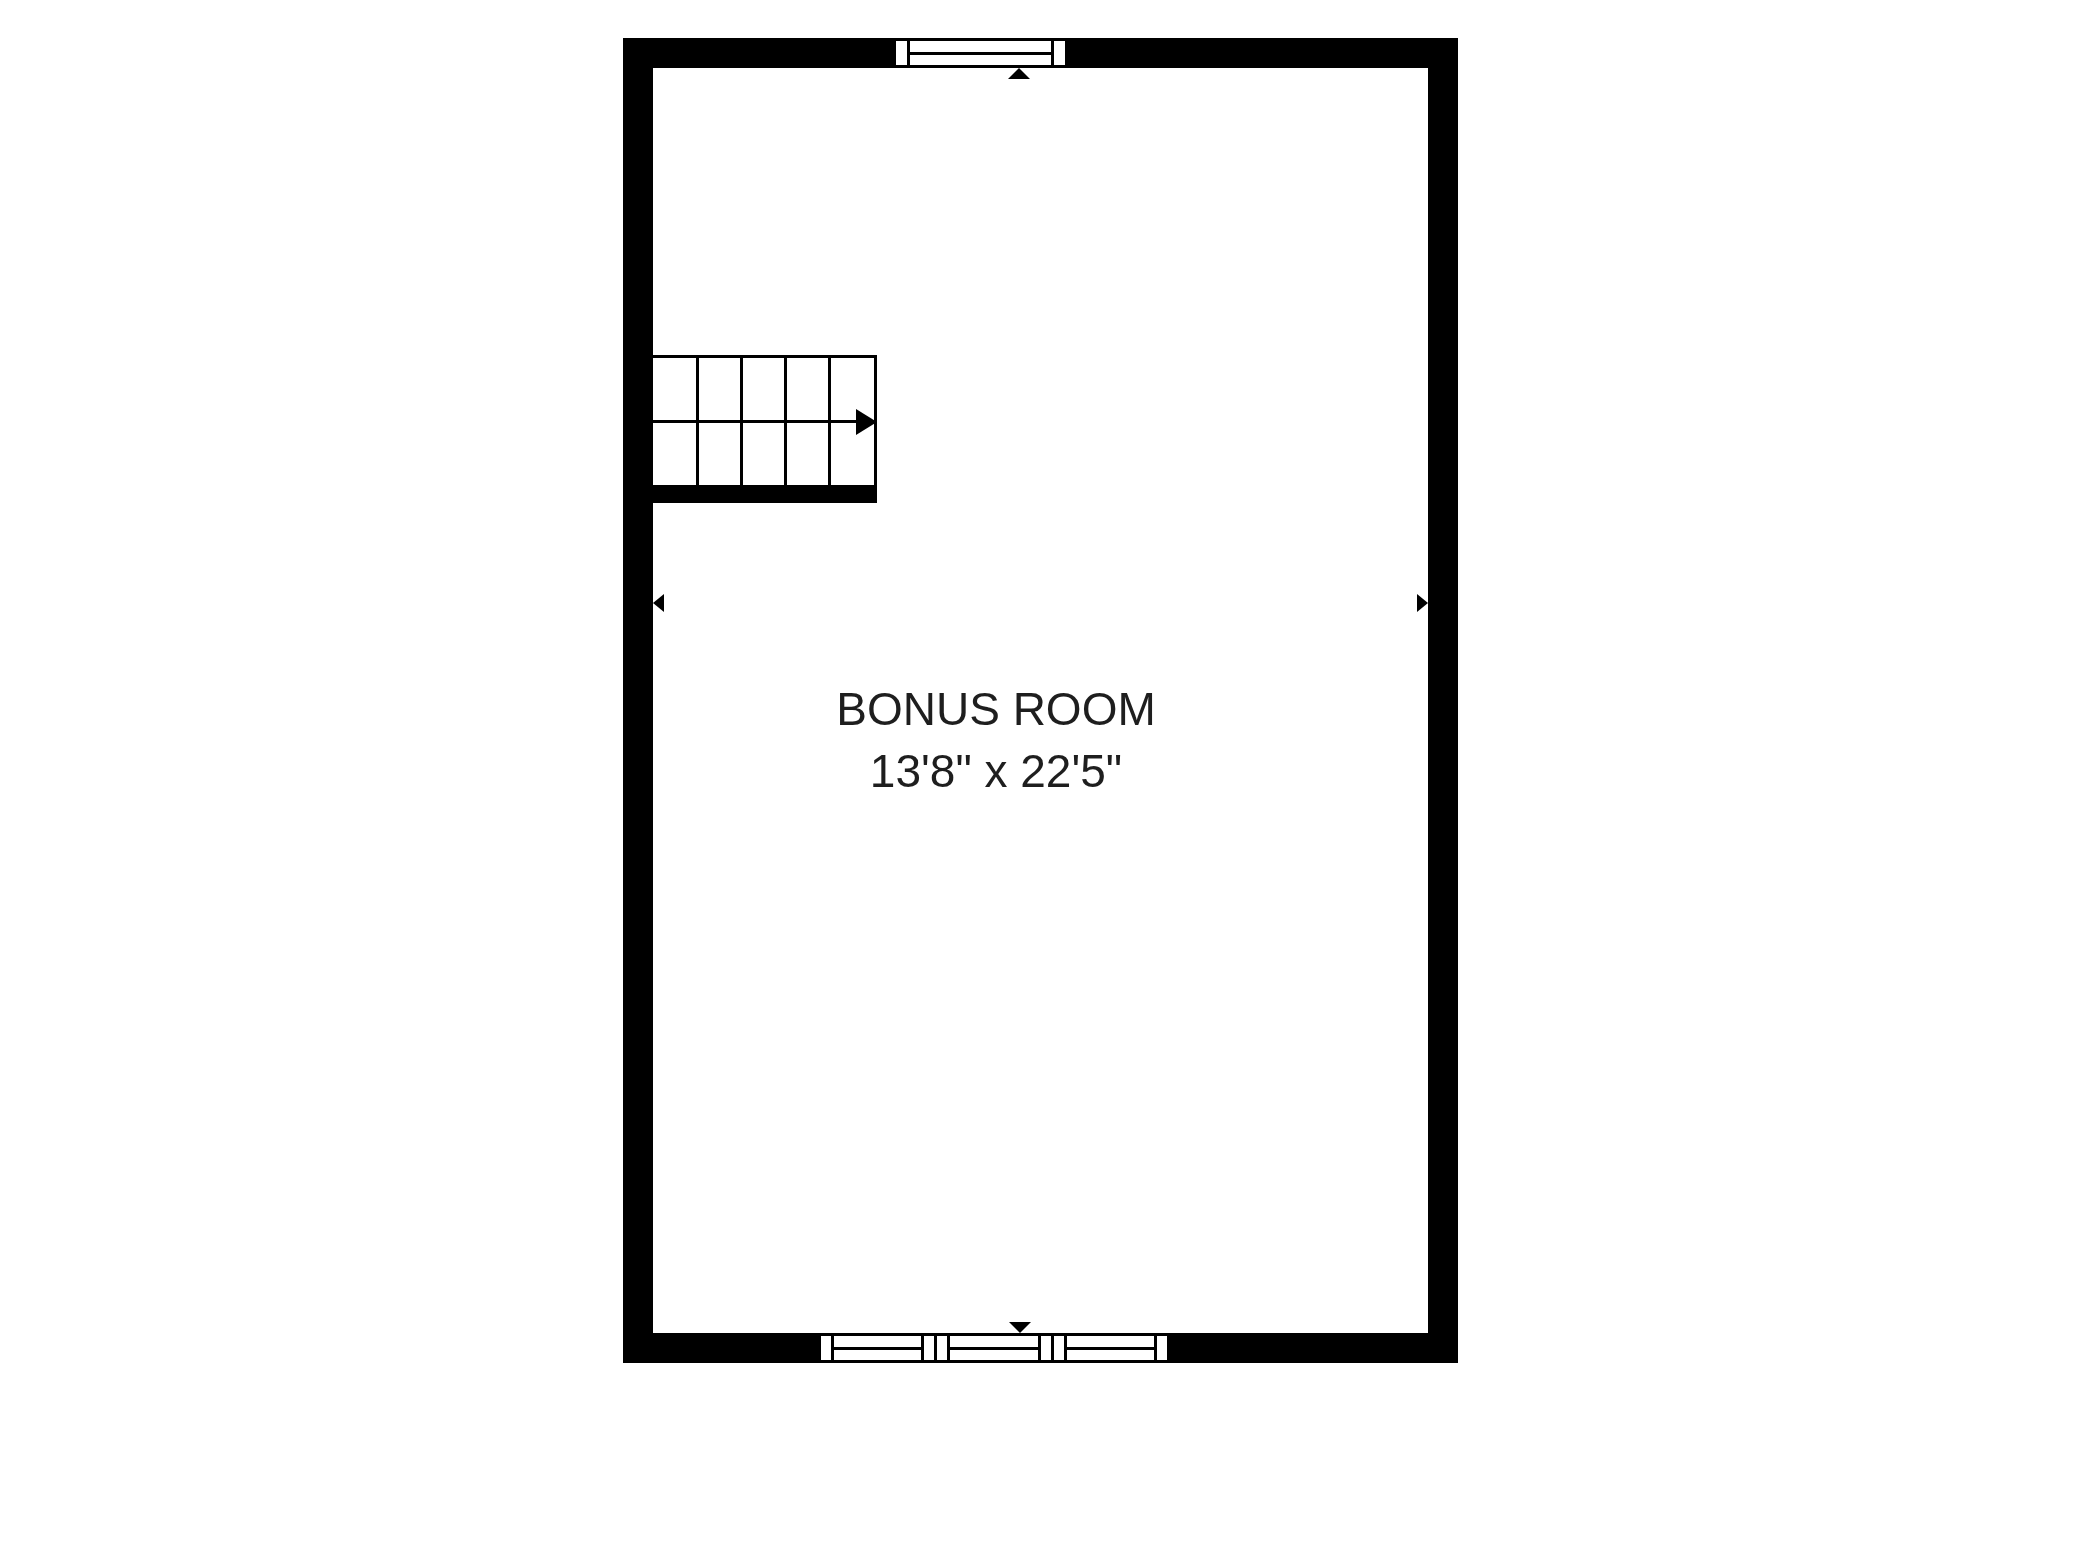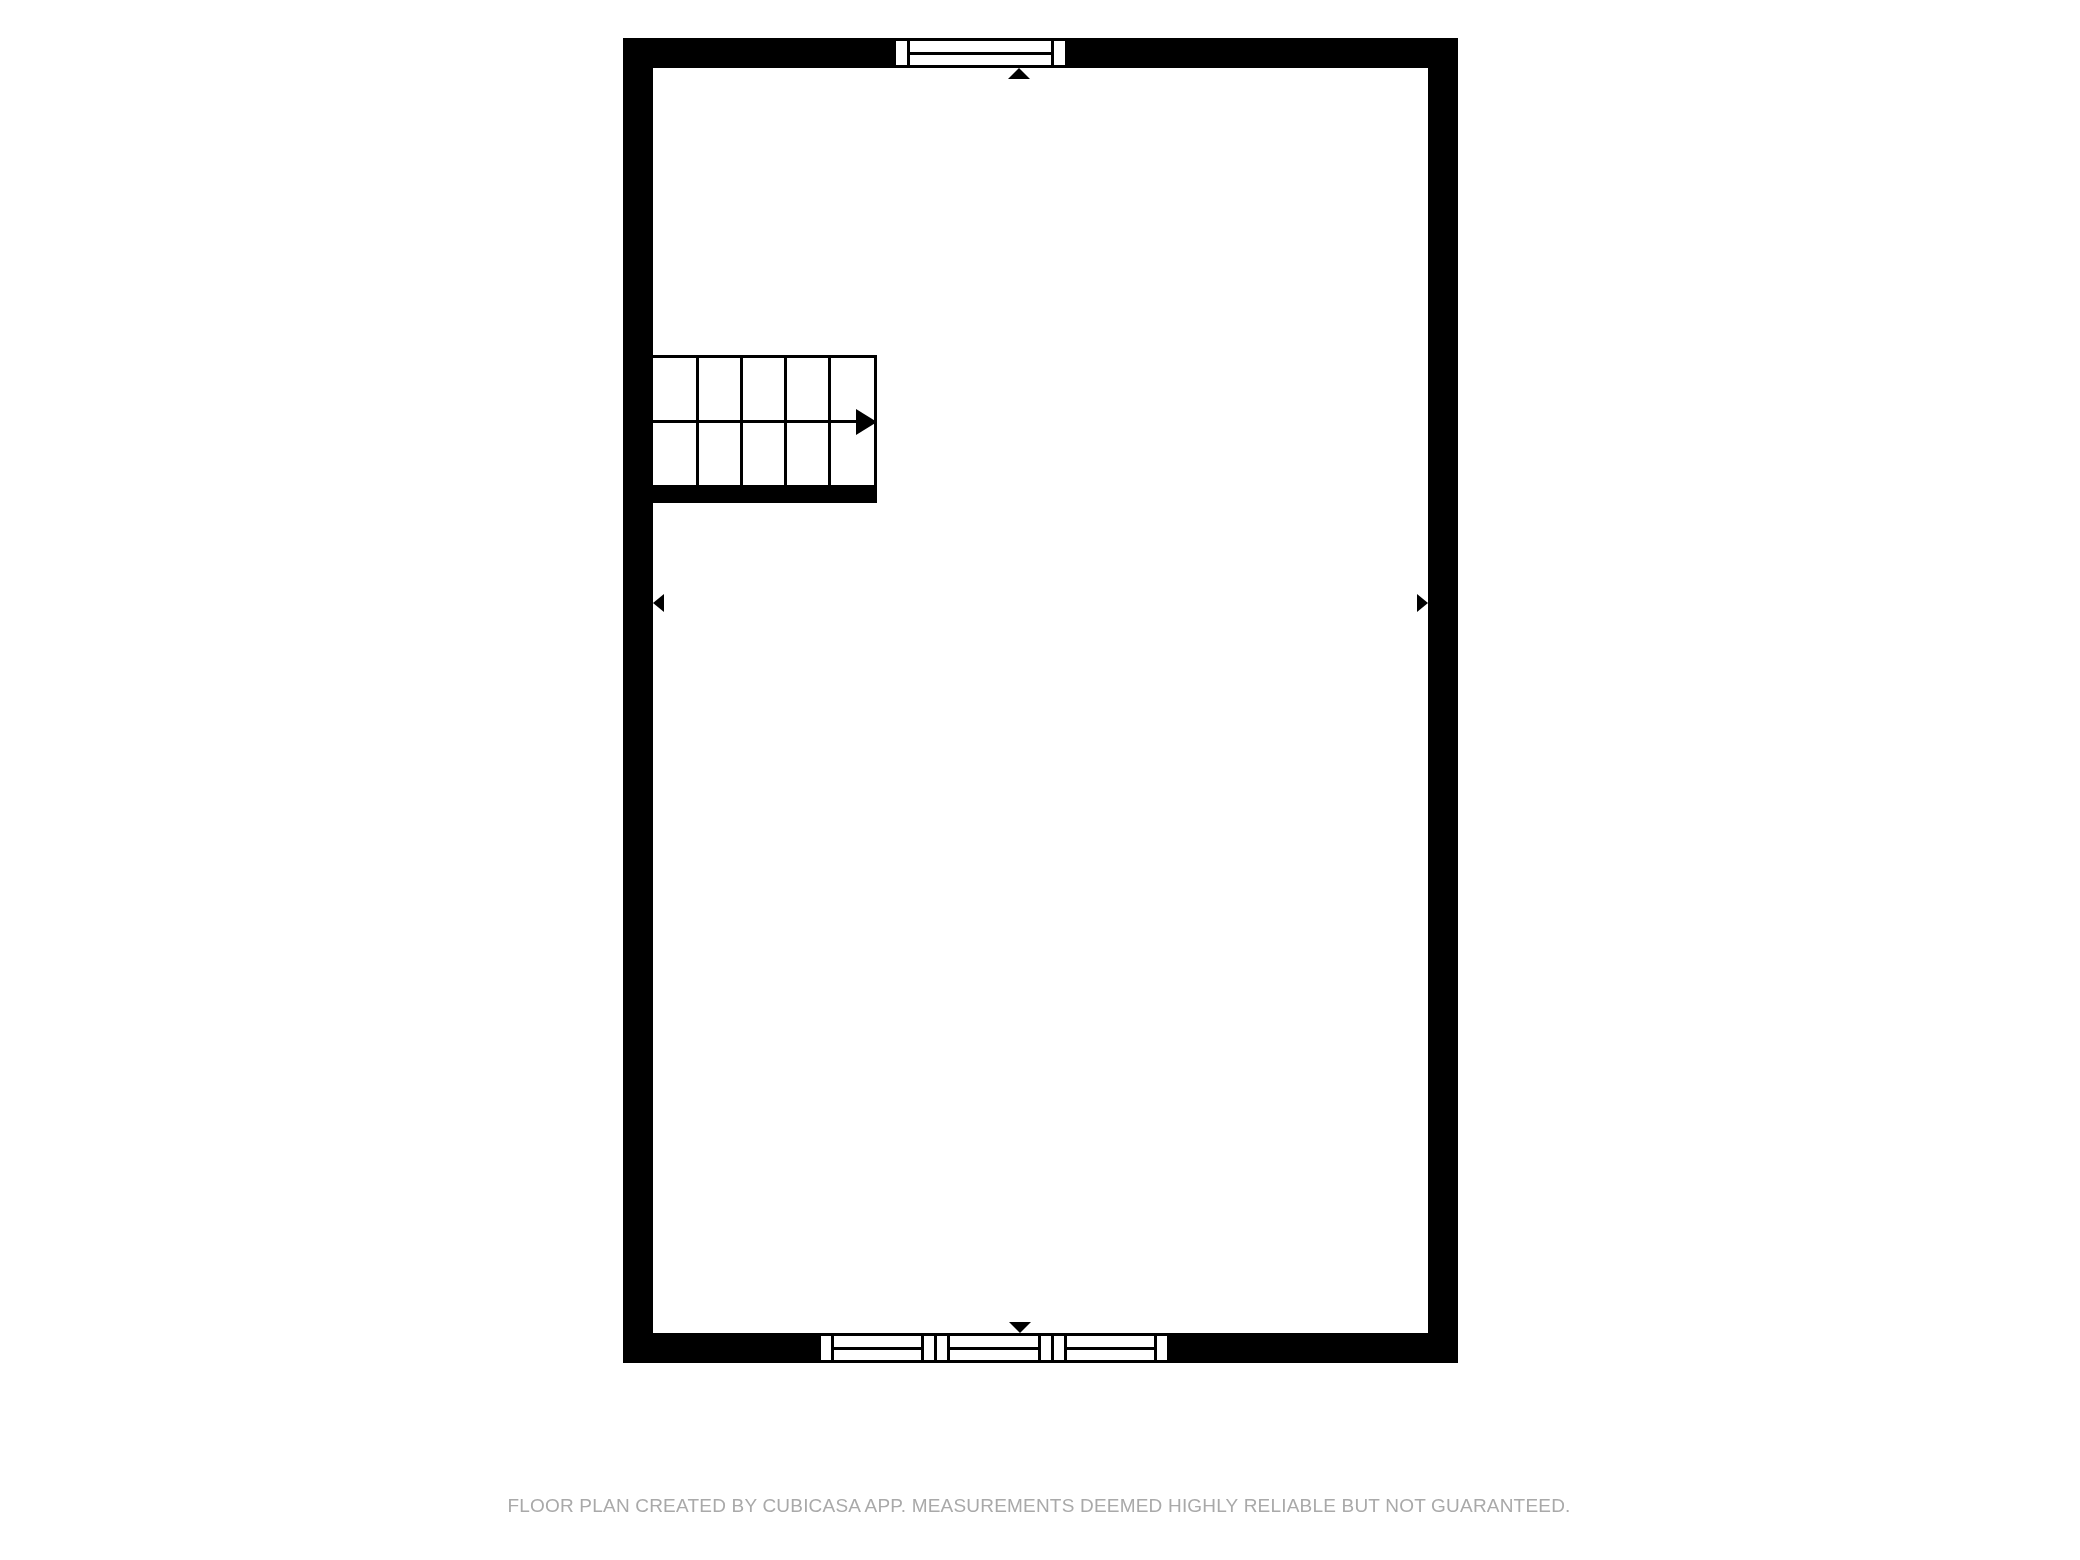--- a/index.html
+++ b/index.html
@@ -106,18 +106,21 @@
           <div class="step-divider" style="left: 80%;"></div>
         </div>
       <div class="stair-base"></div>
     </div>
 
     <div class="marker m-top"></div>
     <div class="marker m-bottom"></div>
     <div class="marker m-left"></div>
     <div class="marker m-right"></div>
 
+    <div class="room-label">
+      <div class="room-name">BONUS ROOM</div>
+      <div class="room-dims">13'8" x 22'5"</div>
+    </div>
 
   </div>
 
-  <div class="footer">FLOOR PLAN CREATED BY CUBICASA APP. MEASUREMENTS DEEMED HIGHLY RELIABLE BUT NOT GUARANTEED.</div>
 
 </div>
 
 </body></html>

